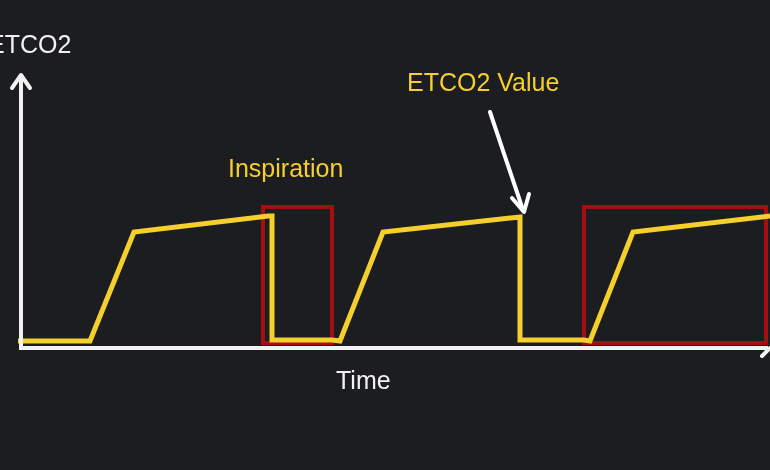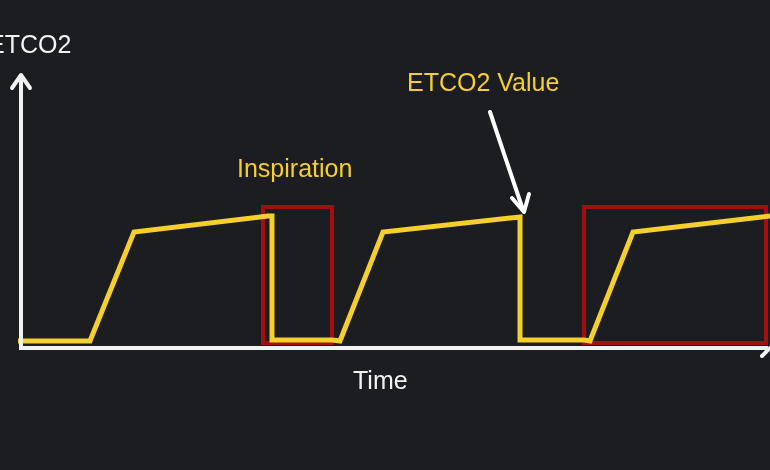--- a/index.html
+++ b/index.html
@@ -23,16 +23,16 @@
     <line x1="21" y1="74" x2="21" y2="349" stroke="#f2f2f2" stroke-width="4"></line>
     <polyline points="12,88 21,75 30,88" fill="none" stroke="#f2f2f2" stroke-width="4" stroke-linecap="round" stroke-linejoin="round"></polyline>
     <line x1="19" y1="348" x2="768" y2="348" stroke="#f2f2f2" stroke-width="4"></line>
     <polyline points="762,356 770,348" fill="none" stroke="#f2f2f2" stroke-width="4" stroke-linecap="round"></polyline>
 
     <line x1="490" y1="112" x2="523" y2="210" stroke="#ffffff" stroke-width="4" stroke-linecap="round"></line>
     <polyline points="512,198 524,212 529,194" fill="none" stroke="#ffffff" stroke-width="4" stroke-linecap="round" stroke-linejoin="round"></polyline>
   </svg>
 
   <div class="lbl white" style="left:-12px;top:30px;">ETCO2</div>
-  <div class="lbl white" style="left:353px;top:366px;">Time</div>
-  <div class="lbl yellow" style="left:237px;top:154px;">Inspiration</div>
+  <div class="lbl white" style="left:336px;top:366px;">Time</div>
+  <div class="lbl yellow" style="left:228px;top:154px;">Inspiration</div>
   <div class="lbl yellow" style="left:407px;top:60px;margin-top:8px;">ETCO2 Value</div>
 </div>
 
 </body></html>

